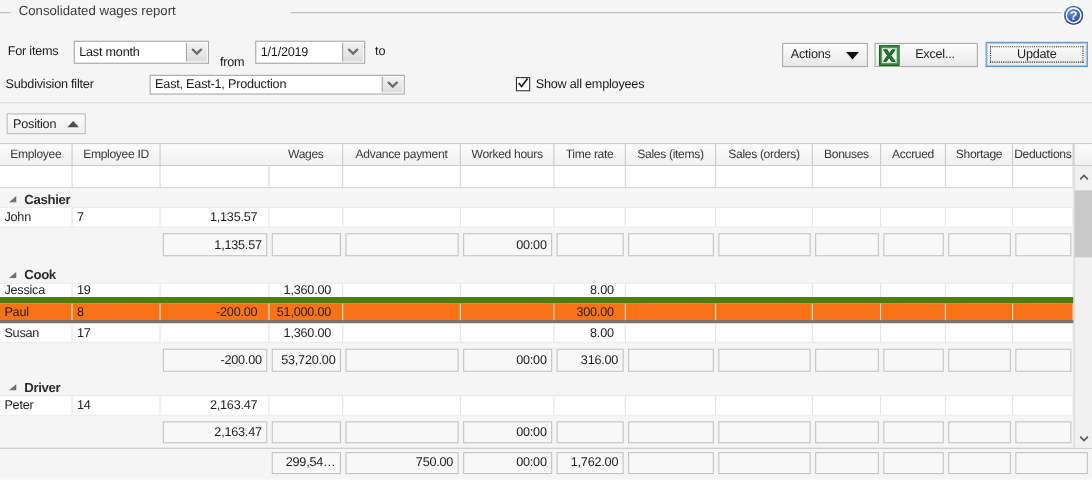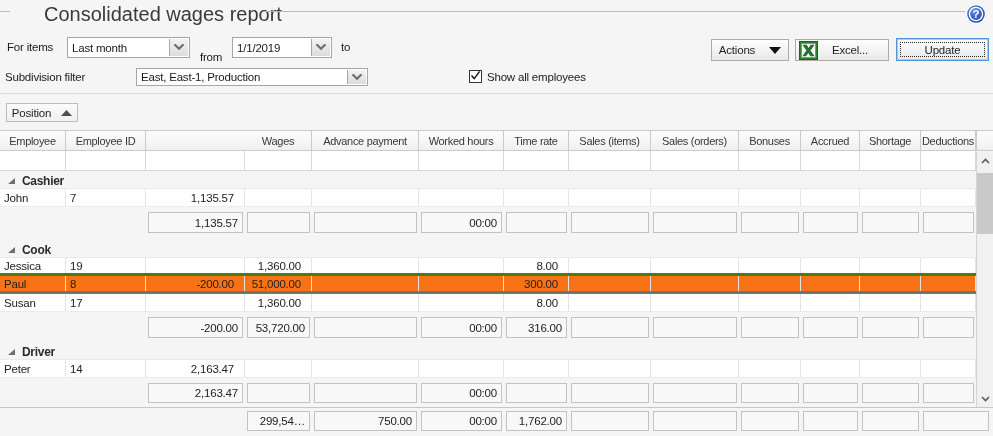--- a/index.html
+++ b/index.html
@@ -24,21 +24,21 @@
 .dl{padding-left:4px;display:flex;align-items:center;justify-content:flex-start}
 .dr{padding-right:10px;display:flex;align-items:center;justify-content:flex-end}
 .sbox{position:absolute;top:0;bottom:0;background:#f8f8f8;border:1px solid #c2c2c2;
   box-sizing:border-box;font-size:11.5px;letter-spacing:-0.2px;color:#222;white-space:nowrap;overflow:hidden;
   display:flex;align-items:center;justify-content:flex-end;padding-right:4px}
 .grp{font-size:12px;letter-spacing:-0.3px;font-weight:bold;color:#2b2b2b;white-space:nowrap}
 
 </style></head><body>
 <div id="page">
 <div class="ab" style="left:0;top:11px;width:10px;border-top:1px solid #b9bcbe"></div>
-<div class="ab" style="left:44px;top:3px;font-size:20px;color:#3a3a3a;white-space:nowrap">Consolidated wages report</div>
+<div class="ab" style="left:17px;top:3px;font-size:12px;color:#3a3a3a;white-space:nowrap">Consolidated wages report</div>
 <div class="ab" style="left:264px;top:11px;width:701px;border-top:1px solid #b9bcbe"></div>
 <div class="ab" style="left:965px;top:3px;width:22px;height:22px">
 <svg width="22" height="22" viewBox="0 0 22 22">
 <defs>
           <radialGradient id="hg" cx="38%" cy="30%" r="80%">
             <stop offset="0%" stop-color="#6b94e0"></stop>
             <stop offset="50%" stop-color="#3a62c4"></stop>
             <stop offset="100%" stop-color="#23409a"></stop>
           </radialGradient>
         </defs>
@@ -166,21 +166,21 @@
       <div class="sbox" style="left:803px;width:55px"></div>
       <div class="sbox" style="left:862px;width:57px"></div>
       <div class="sbox" style="left:923px;width:51px"></div>
     </div>
 <div class="ab" style="left:0;top:240px;width:976px;height:18px;border-bottom:1px solid #e9e9e9;box-sizing:border-box">
       <svg width="7" height="6" viewBox="0 0 7 6" style="position:absolute;left:8px;top:7px">
         <path d="M7 0 L7 6 L0 6 Z" fill="#6f6f6f"></path>
       </svg>
       <span class="grp" style="position:absolute;left:22px;top:3px">Cook</span>
     </div>
-<div class="ab" style="left:0;top:258px;width:976px;height:18px;background:#ffffff;border-bottom:3px solid #4d7c0f;box-sizing:border-box">
+<div class="ab" style="left:0;top:258px;width:976px;height:18px;background:#ffffff;border-bottom:6px solid #4d7c0f;box-sizing:border-box">
       <div class="dcell dl" style="left:0px;width:66px">Jessica</div>
       <div class="dcell dl" style="left:66px;width:80px">19</div>
       <div class="dcell dr" style="left:146px;width:99px"></div>
       <div class="dcell dr" style="left:245px;width:67px">1,360.00</div>
       <div class="dcell dr" style="left:312px;width:107px"></div>
       <div class="dcell dr" style="left:419px;width:85px"></div>
       <div class="dcell dr" style="left:504px;width:65px">8.00</div>
       <div class="dcell dr" style="left:569px;width:82px"></div>
       <div class="dcell dr" style="left:651px;width:88px"></div>
       <div class="dcell dr" style="left:739px;width:62px"></div>

